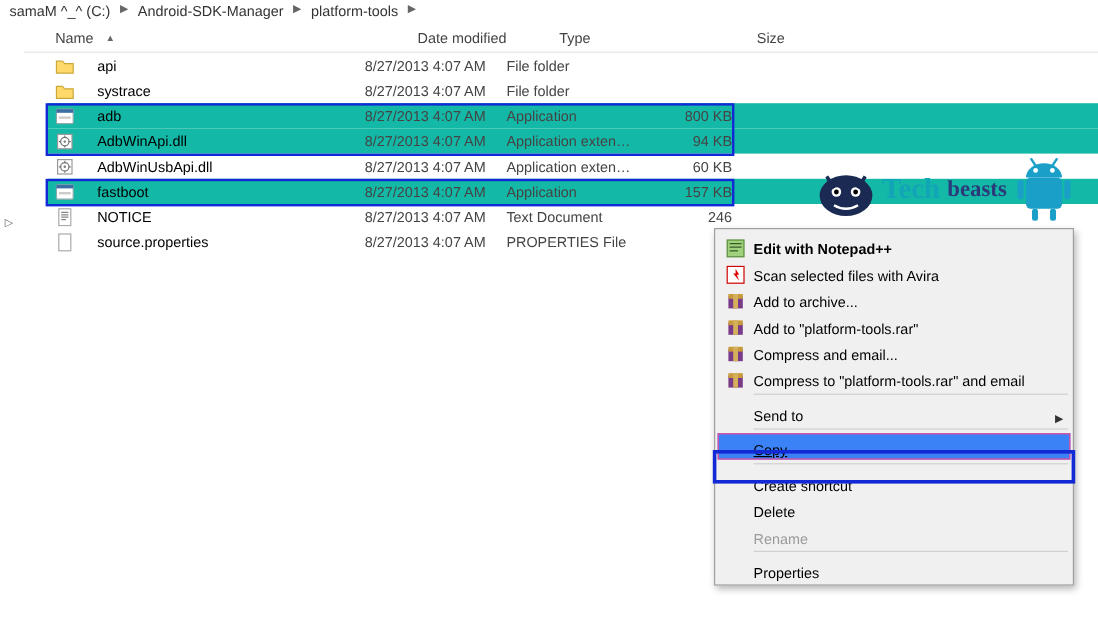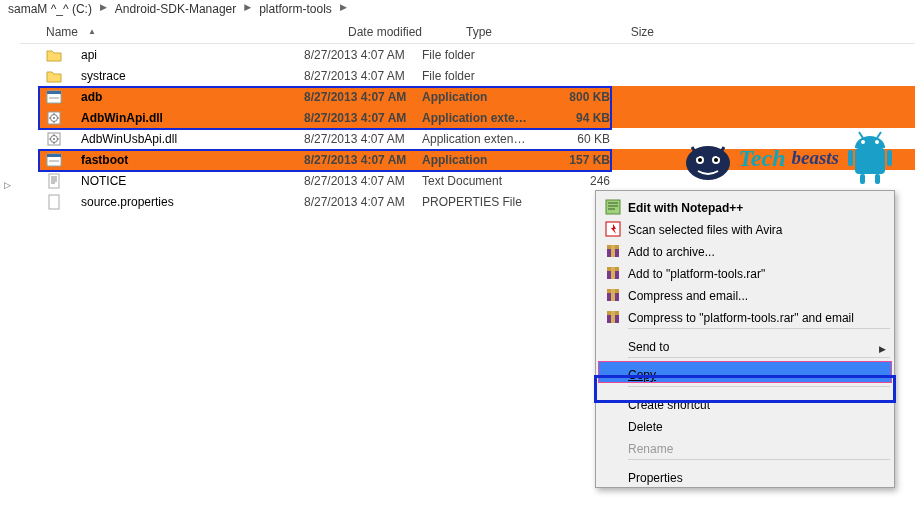--- a/index.html
+++ b/index.html
@@ -31,36 +31,35 @@
     .rowarea { padding-left: 20px; }
     .row { display: flex; height: 21px; align-items: center; }
     .row .cell { padding: 0 6px; overflow: hidden; text-overflow: ellipsis; white-space: nowrap; }
     .cell-name { width: 258px; display: flex; align-items: center; gap: 19px; }
     .cell-date { width: 118px; color: #444; }
     .cell-type { width: 118px; color: #444; }
     .cell-size { width: 82px; text-align: right; color: #444; }
 
     .icon { width: 16px; height: 16px; display: inline-flex; align-items: center; justify-content: center; flex-shrink: 0; }
 
-    .sel-light { background: #f97316; font-weight: bold; }
+    .sel-light { background: #14b8a6; }
 
     .hl-group1 {
       position: absolute; left: 18px; right: 303px; top: 66px; height: 44px;
       border: 2px solid #1229d6; pointer-events: none;
     }
     .hl-group2 {
       position: absolute; left: 18px; right: 303px; top: 129px; height: 23px;
       border: 2px solid #1229d6; pointer-events: none;
     }
 
     .logo {
       position: absolute; right: 20px; top: 110px;
       display: flex; align-items: center; gap: 6px;
       pointer-events: none;
-      font-style: italic;
     }
 
     .context-menu {
       position: absolute; left: 595px; top: 190px; width: 300px;
       background: #f0f0f0; border: 1px solid #a0a0a0;
       box-shadow: 2px 3px 6px rgba(0,0,0,.3);
       padding: 2px;
     }
     .menu-item {
       display: flex; align-items: flex-end; height: 22px; padding: 0 6px 0 4px;

